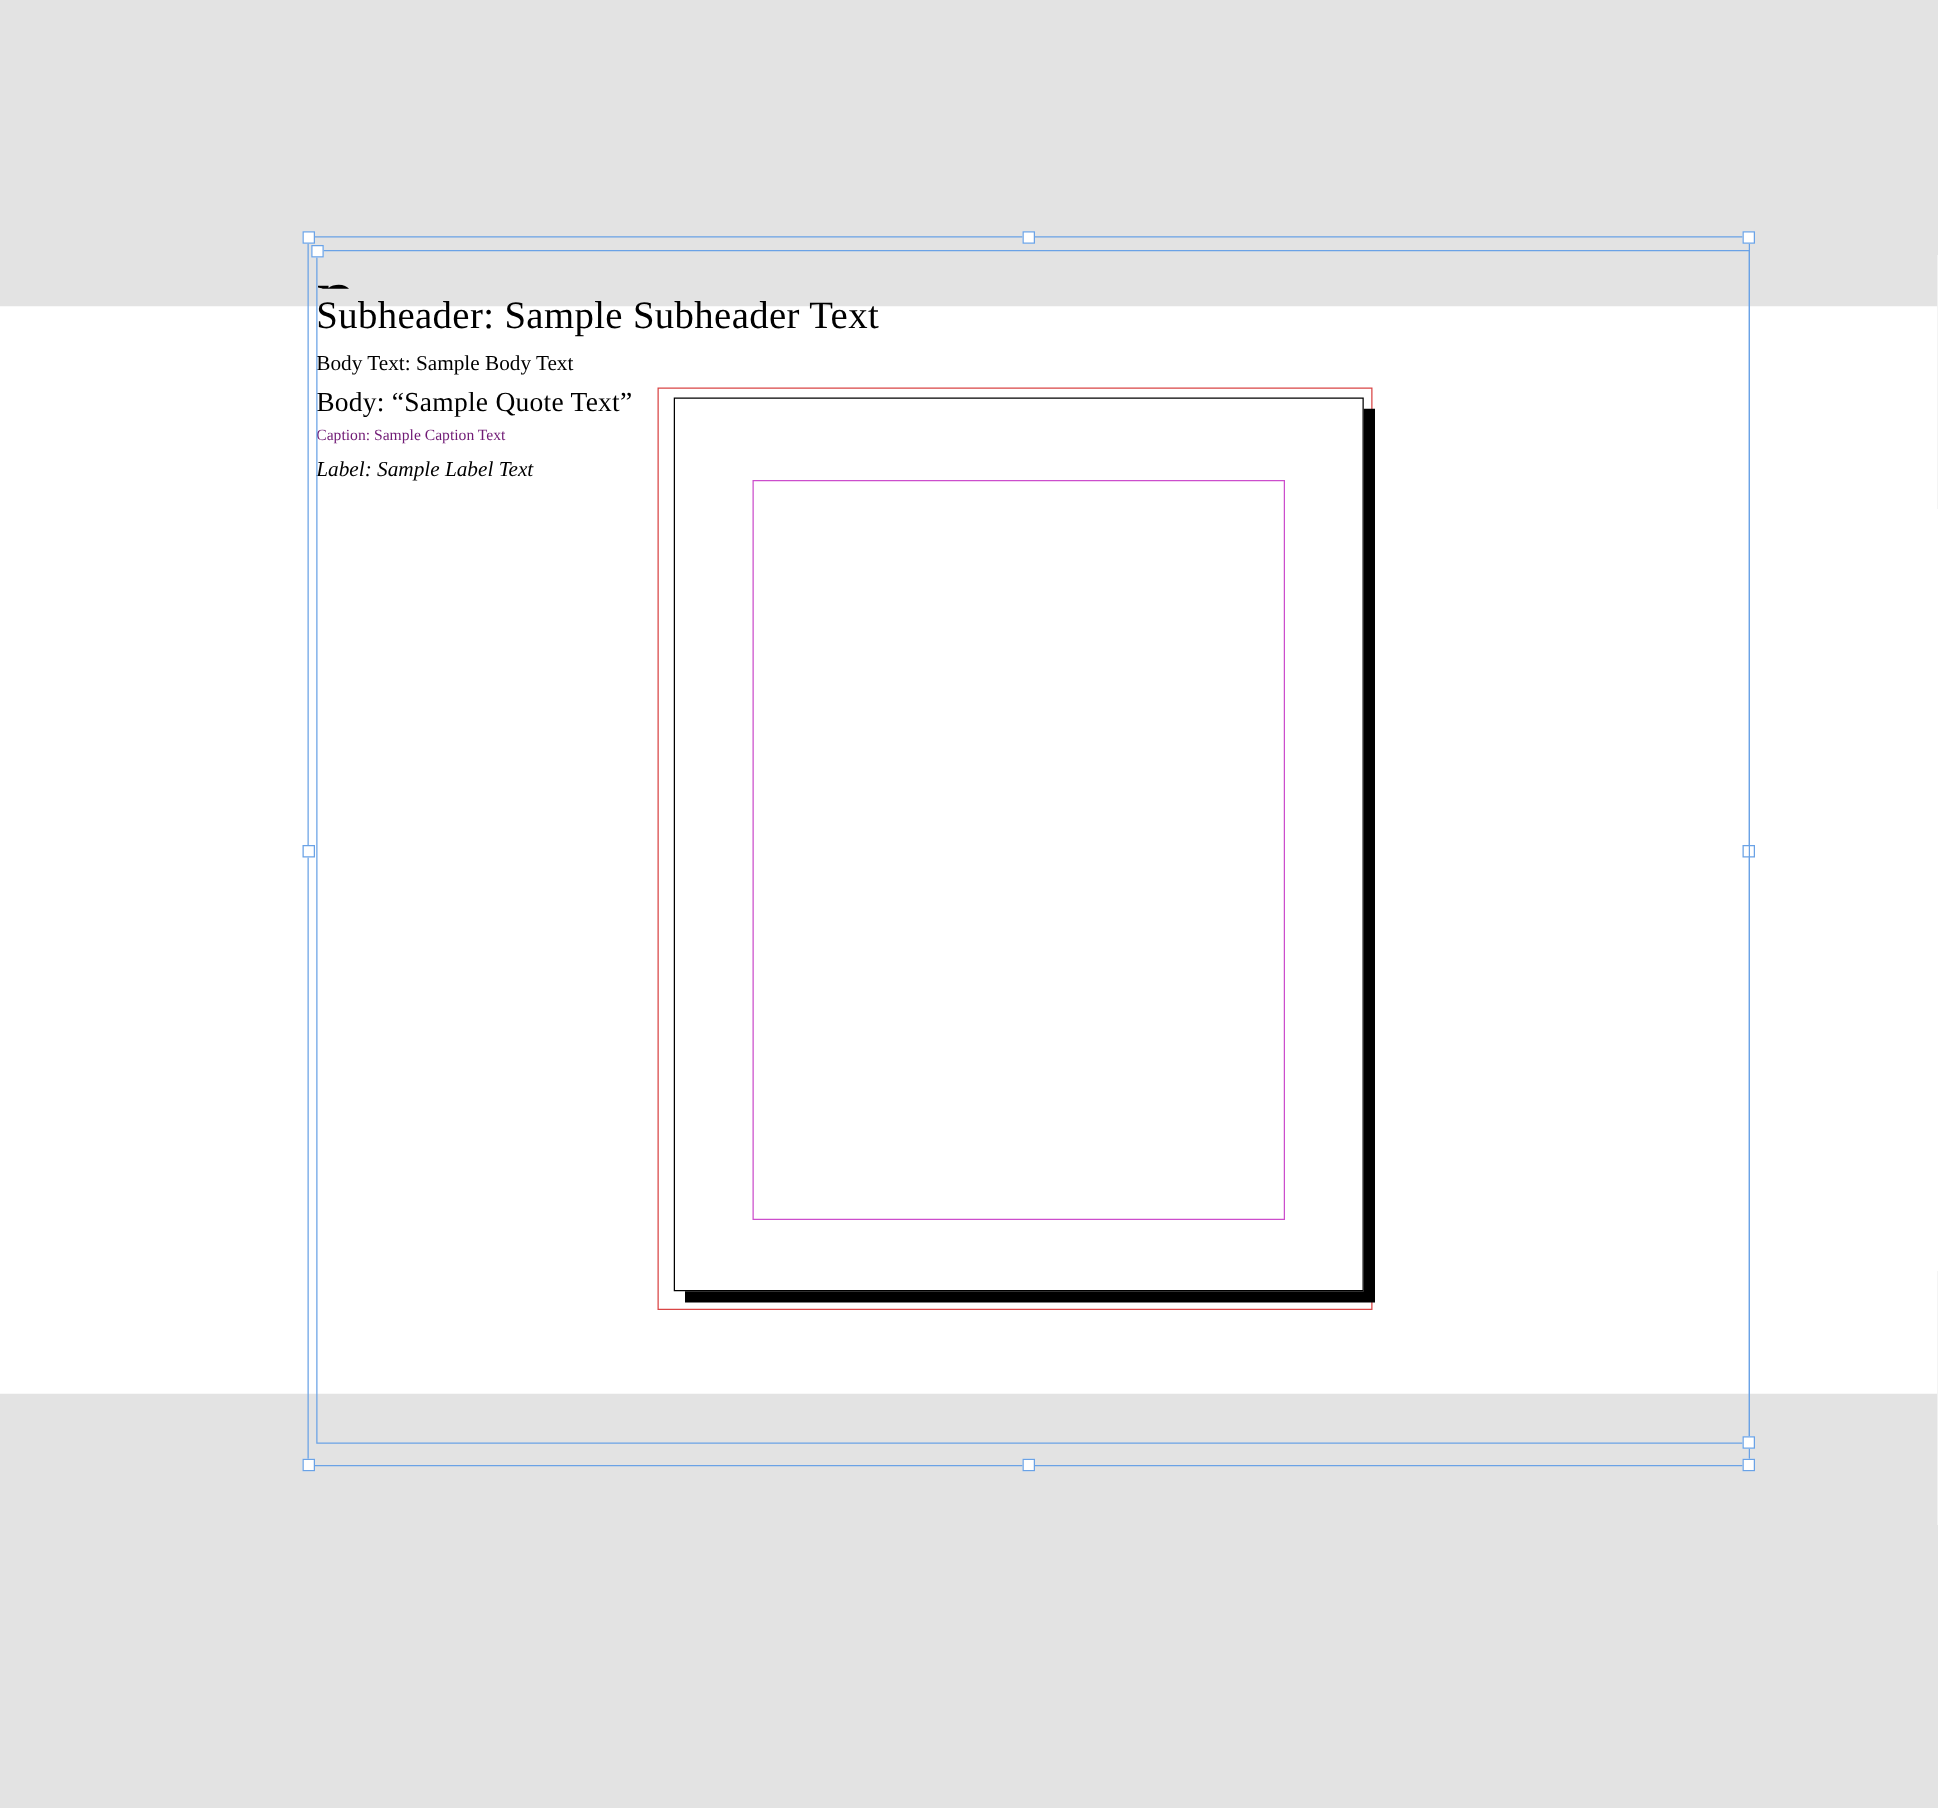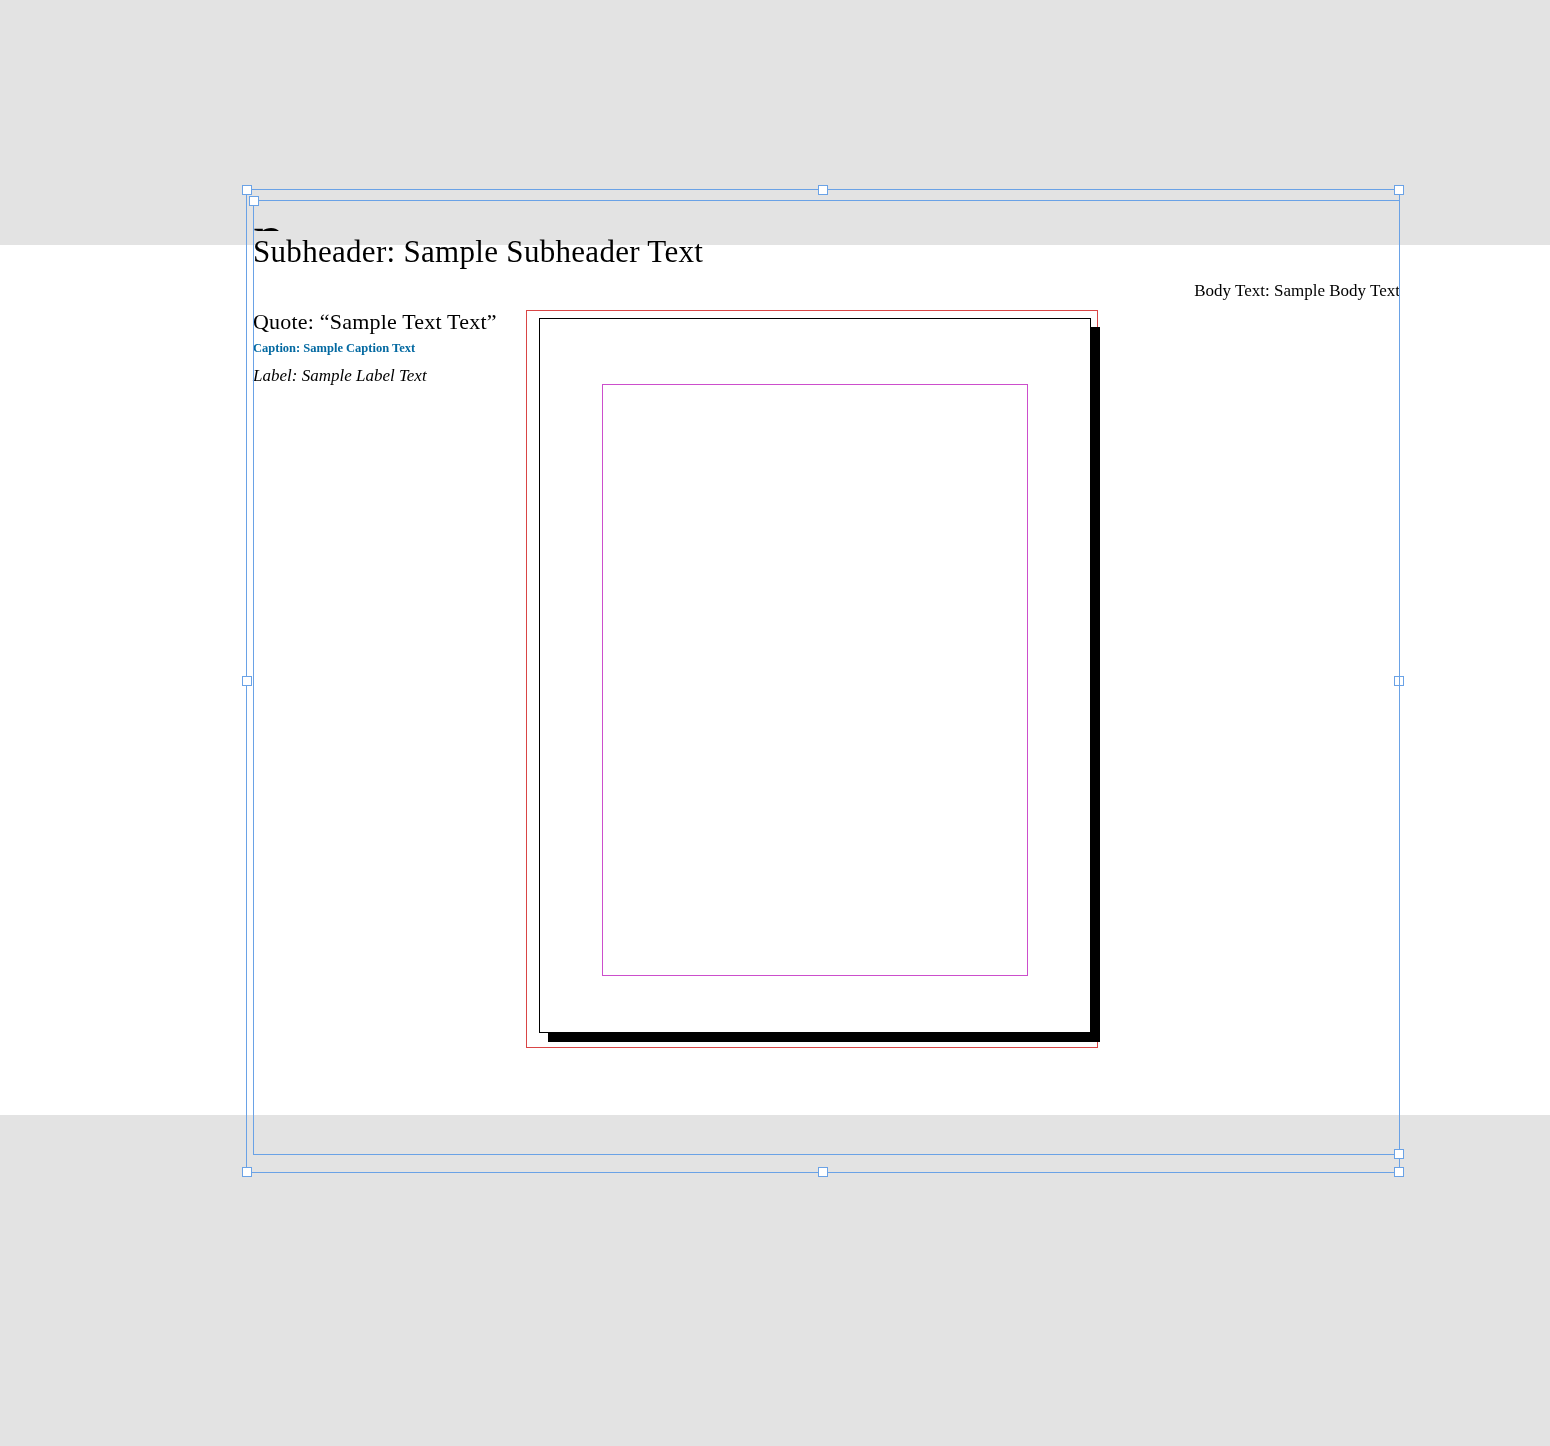--- a/index.html
+++ b/index.html
@@ -36,32 +36,31 @@
       font-size: 31px;
       font-weight: normal;
       color: #000;
       margin-top: 3px;
       letter-spacing: 0.3px;
     }
     .body-text {
       font-size: 17px;
       color: #000;
       margin-top: 11px;
-      text-align: right;
     }
     .quote-text {
       font-size: 22px;
       color: #000;
       margin-top: 8px;
       letter-spacing: 0.2px;
     }
     .caption-text {
       font-size: 12.5px;
-      font-weight: bold;
-      color: #0369a1;
+      font-weight: normal;
+      color: #701a75;
       margin-top: 6px;
     }
     .label-text {
       font-size: 17px;
       color: #000;
       margin-top: 10px;
       font-style: italic;
     }
     
     .red-frame {
@@ -139,21 +138,21 @@
 </head>
 <body>
 
 <div class="canvas-area">
   <div class="page-content">
     <div class="header-text">
       <span>p</span>
     </div>
     <div class="subheader">Subheader: Sample Subheader Text</div>
     <div class="body-text">Body Text: Sample Body Text</div>
-    <div class="quote-text">Quote: “Sample Text Text”</div>
+    <div class="quote-text">Body: “Sample Quote Text”</div>
     <div class="caption-text">Caption: Sample Caption Text</div>
     <div class="label-text">Label: Sample Label Text</div>
   </div>
 </div>
 
 <div class="red-frame"></div>
 <div class="black-shadow"></div>
 <div class="white-page"></div>
 <div class="magenta-frame"></div>
 

